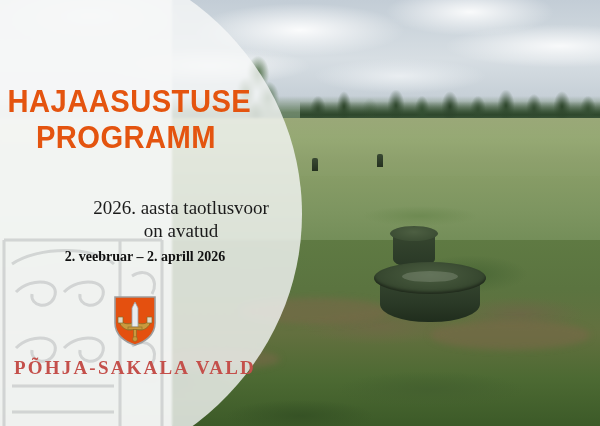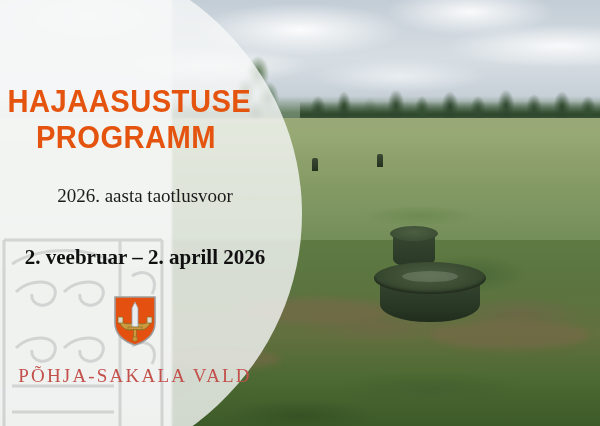--- a/index.html
+++ b/index.html
@@ -215,61 +215,62 @@
     line-height: 36px;
     letter-spacing: .5px;
     transform: scaleX(.94);
     transform-origin: center;
   }
   .title .l1 { display: block; }
   .title .l2 { display: block; }
 
   .subtitle {
     position: absolute;
-    left: 0; top: 184px;
+    left: 0; top: 196px;
     width: 290px;
     text-align: center;
     color: #1b1b1b;
     font-family: "Liberation Serif", serif;
     font-size: 19px;
     line-height: 23px;
+    padding-left: 36px;
   }
   .subtitle .s1 { display: block; }
   .subtitle .s2 { display: block; }
 
   .dates {
     position: absolute;
     left: 0; top: 245px;
     width: 290px;
     text-align: center;
     color: #101010;
     font-family: "Liberation Serif", serif;
     font-weight: bold;
-    font-size: 21px;
+    font-size: 14px;
     line-height: 24px;
   }
 
   
   .logo-block {
     position: absolute;
     left: 0; top: 295px;
     width: 270px;
     text-align: center;
   }
   .crest {
     display: inline-block;
     width: 44px;
     height: 52px;
   }
   .wordmark {
-    margin-top: 14px;
+    margin-top: 6px;
     color: #c4504b;
     font-family: "Liberation Serif", serif;
     font-size: 19px;
-    font-weight: normal;
+    font-weight: bold;
     letter-spacing: 2.2px;
     white-space: nowrap;
   }
 </style>
 </head>
 <body>
 
 <div class="poster">
 
   <div class="photo">
@@ -317,20 +318,21 @@
 
   <div class="content">
 
     <div class="title">
       <span class="l1">HAJAASUSTUSE</span>
       <span class="l2">PROGRAMM</span>
     </div>
 
     <div class="subtitle">
       <span class="s1">2026. aasta taotlusvoor</span>
+      <span class="s2">on avatud</span>
     </div>
 
     <div class="dates">2. veebruar – 2. aprill 2026</div>
 
     <div class="logo-block">
       <svg class="crest" viewBox="0 0 44 52">
         <path d="M2 2 H42 V28 C42 40, 32 47, 22 50 C12 47, 2 40, 2 28 Z" fill="#e4500f" stroke="#9d9d9d" stroke-width="1.6"></path>
 
         <path d="M6 24 C6 34, 18 38, 22 33 C26 38, 38 34, 38 24 C34 30, 26 30, 22 26 C18 30, 10 30, 6 24 Z" fill="#c99a3e" stroke="#8a6a25" stroke-width=".8"></path>
         <path d="M5 22 h5 v6 h-5 z" fill="#ded8c8" stroke="#8a6a25" stroke-width=".7"></path>

